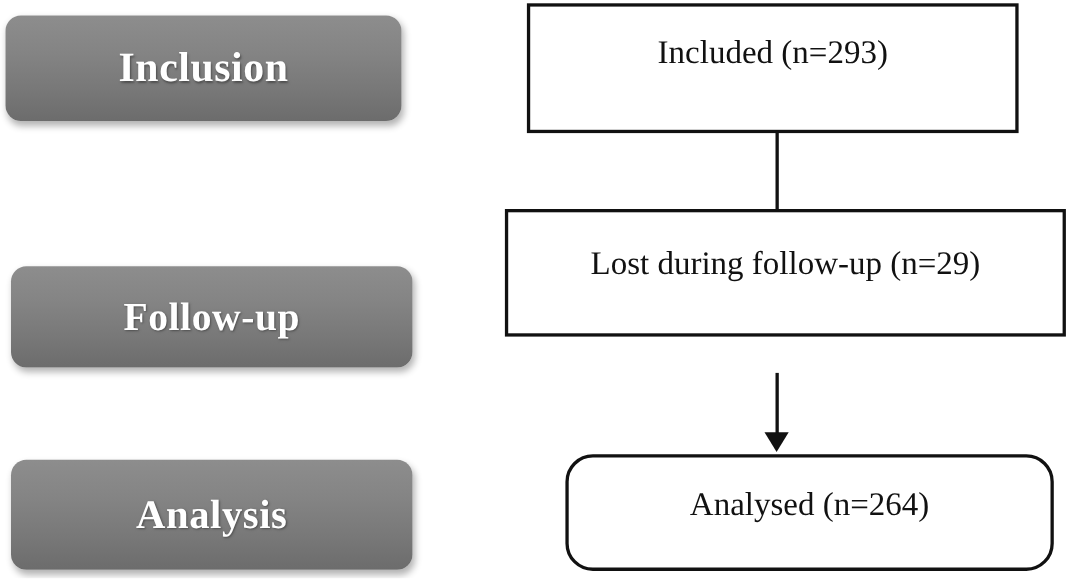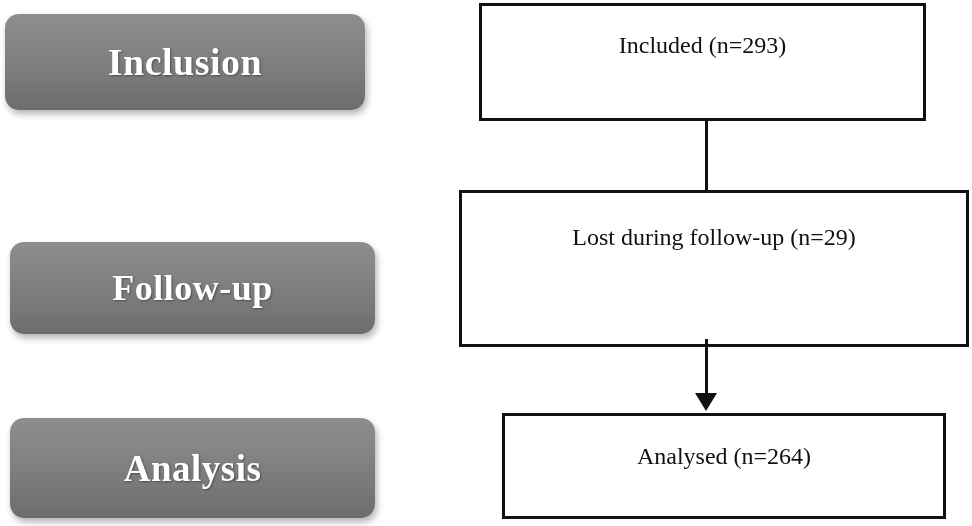--- a/index.html
+++ b/index.html
@@ -56,32 +56,32 @@
     position: absolute;
     box-sizing: border-box;
     border: 3px solid #111111;
     background: #ffffff;
   }
   .flow-box-text {
     display: block;
     text-align: center;
     color: #111111;
     font-family: "Liberation Serif", "DejaVu Serif", serif;
-    font-size: 24px;
+    font-size: 30px;
     line-height: 1;
     white-space: nowrap;
   }
 
   #box-included   { left: 479px; top: 3px;   width: 447px; height: 118px; }
   #box-included .flow-box-text   { margin-top: 27px; }
 
-  #box-lost       { left: 459px; top: 190px; width: 510px; height: 157px; }
+  #box-lost       { left: 459px; top: 190px; width: 510px; height: 116px; }
   #box-lost .flow-box-text       { margin-top: 32px; }
 
-  #box-analysed   { left: 502px; top: 413px; width: 444px; height: 106px; }
+  #box-analysed   { left: 514px; top: 413px; width: 444px; height: 106px; border-radius: 25px; }
   #box-analysed .flow-box-text   { margin-top: 28px; }
 
   
   .connector-line {
     position: absolute;
     background: #111111;
     width: 3px;
   }
   #connector-included-lost  { left: 705px; top: 120px; height: 71px; }
   #connector-lost-analysed  { left: 705px; top: 339px; height: 58px; }

